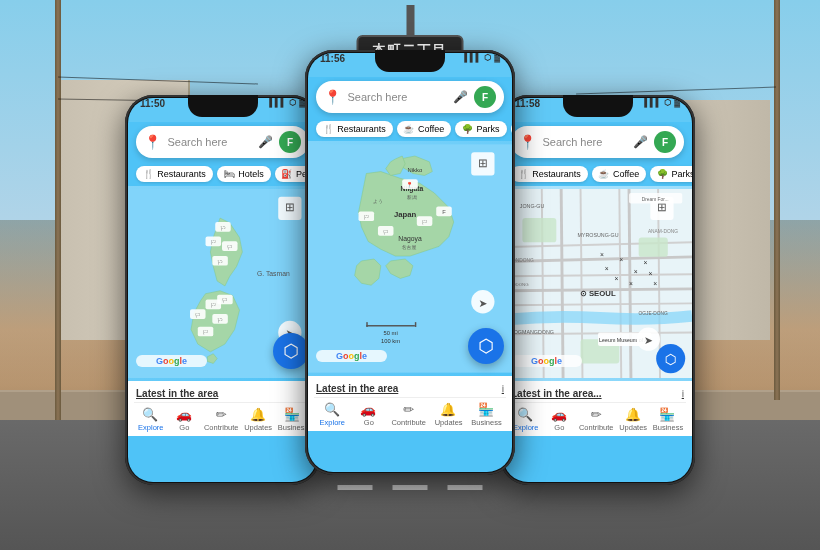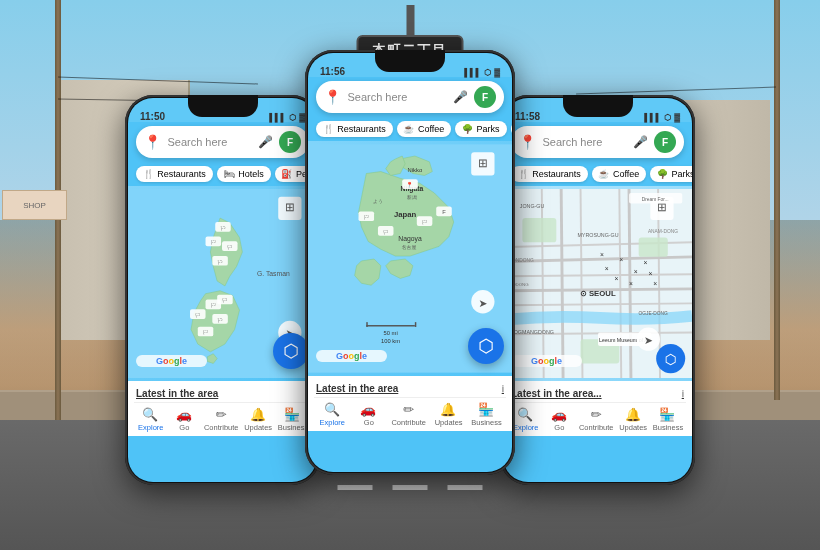--- a/index.html
+++ b/index.html
@@ -186,21 +186,21 @@
       overflow: hidden;
       background: #4fc3f7;
     }
 
     
     .status-bar {
       height: 24px;
       background: rgba(255,255,255,0.1);
       display: flex;
       justify-content: space-between;
-      align-items: flex-end;
+      align-items: flex-start;
       padding: 0 12px;
       font-size: 10px;
       font-weight: bold;
       color: #333;
       position: relative;
       z-index: 5;
     }
     .status-time { font-size: 10px; font-weight: bold; }
     .status-icons { display: flex; gap: 3px; align-items: center; font-size: 8px; }
 
@@ -393,21 +393,20 @@
     <div style="width:35px;height:5px;background:rgba(255,255,255,0.6);"></div>
     <div style="width:35px;height:5px;background:rgba(255,255,255,0.6);"></div>
   </div>
 
   <div style="position:absolute;bottom:140px;left:55%;width:30px;height:20px;background:#666;border-radius:4px 4px 0 0;z-index:4;opacity:0.7;"></div>
   <div style="position:absolute;bottom:135px;right:150px;width:20px;height:15px;background:#555;border-radius:3px 3px 0 0;z-index:4;opacity:0.6;"></div>
 
   <div style="position:absolute;bottom:150px;right:180px;width:8px;height:22px;background:#444;border-radius:4px 4px 0 0;z-index:4;opacity:0.8;"></div>
   <div style="position:absolute;bottom:150px;right:170px;width:7px;height:19px;background:#333;border-radius:3px 3px 0 0;z-index:4;opacity:0.7;"></div>
 
-  <div style="position:absolute;top:190px;left:2px;width:65px;height:30px;background:#e8d5c0;border:1px solid #c0a888;z-index:4;display:flex;align-items:center;justify-content:center;font-size:8px;color:#666;text-align:center;">SHOP</div>
 
 </div>
 
 <div class="street-sign">
   <div class="sign-pole"></div>
   <div class="sign-box">
     <div class="sign-jp">本町二丁目</div>
     <div class="sign-en">Honcho 2</div>
   </div>
 </div>

